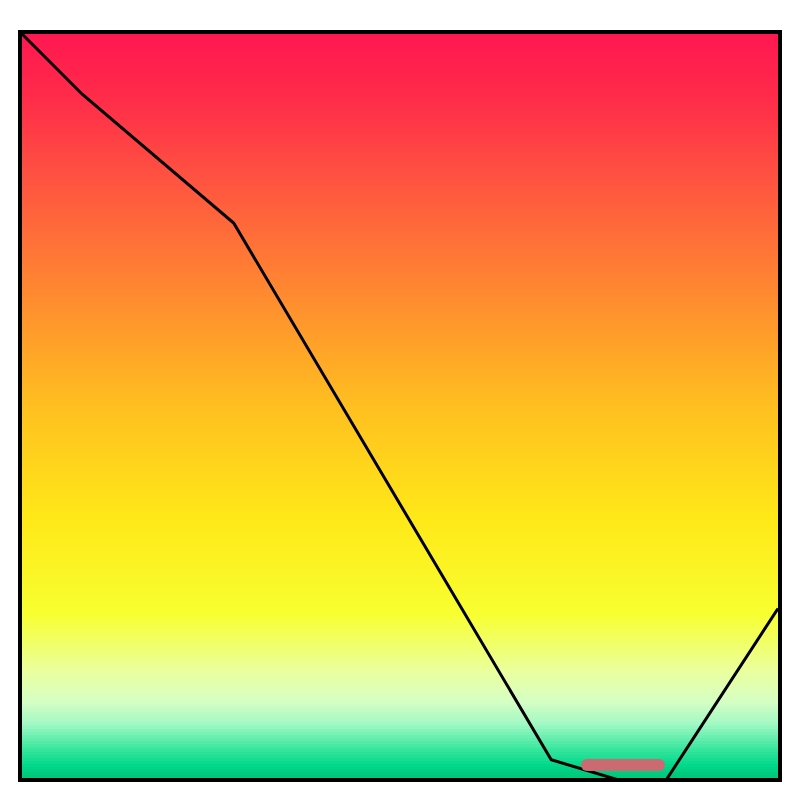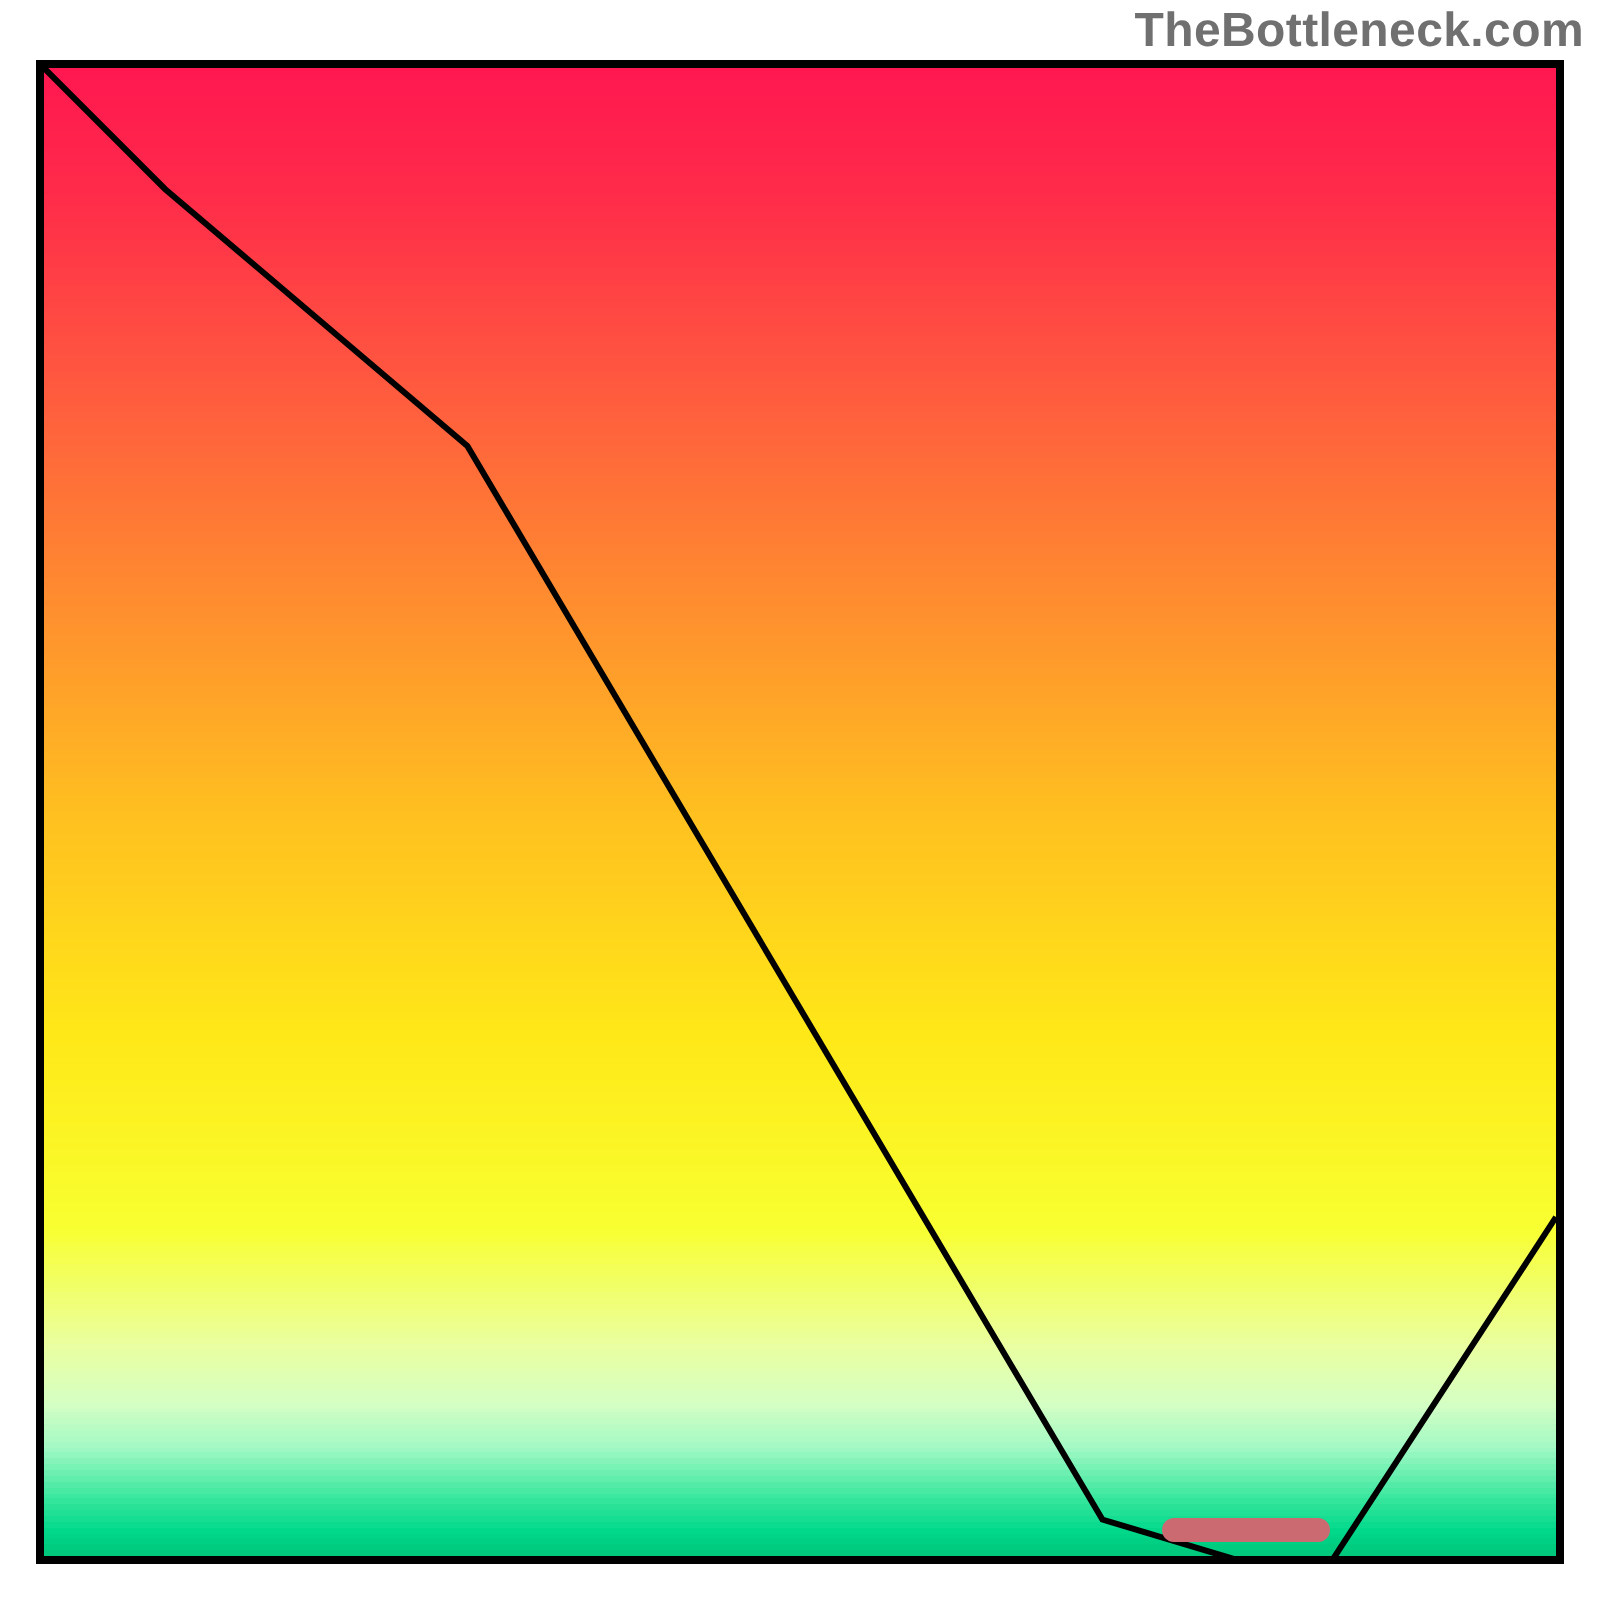--- a/index.html
+++ b/index.html
@@ -52,21 +52,20 @@
     position: absolute;
     height: 12px;
     border-radius: 6px;
     background: #cc6a72;
   }
 </style>
 </head>
 <body>
 
 <div class="wrap">
-  <div class="watermark">TheBottleneck.com</div>
 
   <div class="plot">
 
     <div class="gradient">
         <div class="stripe" style="top: 0%; height: 0.584615%; background: rgb(255, 24, 80);"></div>
         <div class="stripe" style="top: 0.384615%; height: 0.584615%; background: rgb(255, 25, 80);"></div>
         <div class="stripe" style="top: 0.769231%; height: 0.584615%; background: rgb(255, 26, 79);"></div>
         <div class="stripe" style="top: 1.15385%; height: 0.584615%; background: rgb(255, 27, 79);"></div>
         <div class="stripe" style="top: 1.53846%; height: 0.584615%; background: rgb(255, 27, 79);"></div>
         <div class="stripe" style="top: 1.92308%; height: 0.584615%; background: rgb(255, 28, 79);"></div>

